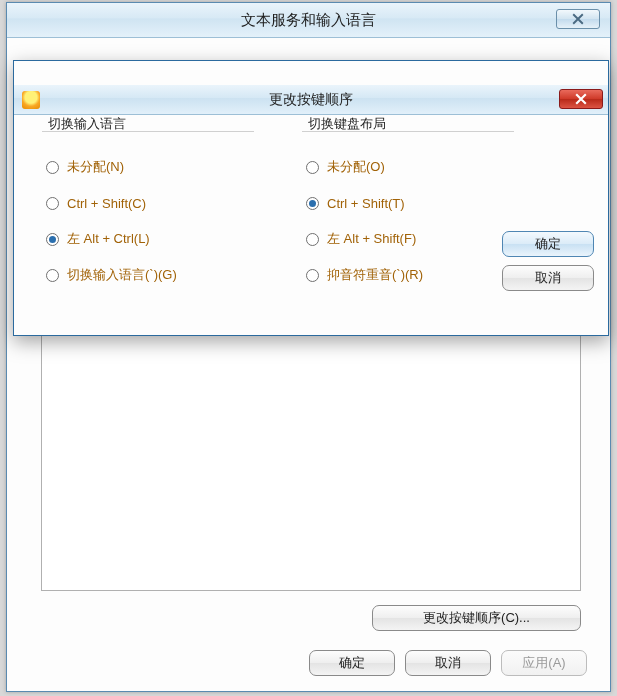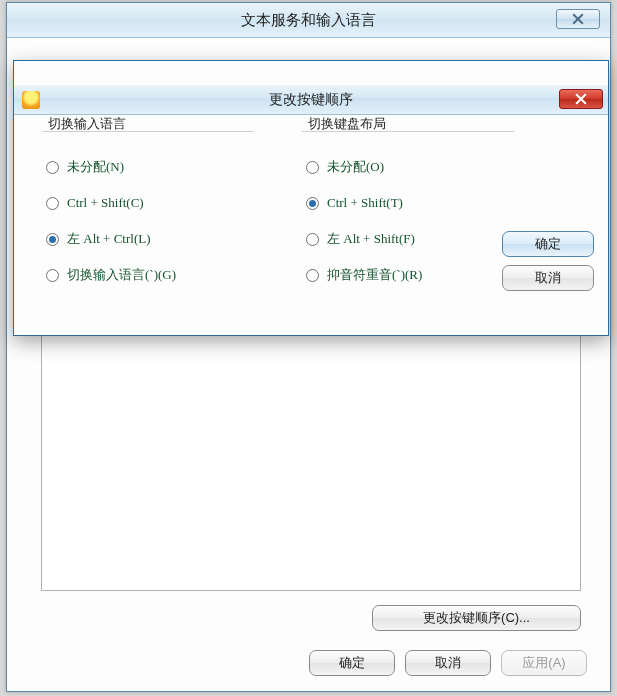--- a/index.html
+++ b/index.html
@@ -150,23 +150,22 @@
     background: #d0d0d0;
   }
 
   .radio-list {
     position: absolute;
     left: 4px; right: 0; top: 28px;
   }
   .radio-item {
     display: flex; align-items: center;
     height: 36px;
-    color: #14532d;
-    cursor: pointer;
-    font-family: Liberation Serif, serif;
+    color: #a16207;
+    cursor: pointer;
   }
   .radio-circle {
     width: 13px; height: 13px;
     border: 1px solid #707070;
     border-radius: 50%;
     margin-right: 8px;
     display: inline-flex; align-items: center; justify-content: center;
     background: #fff;
     flex-shrink: 0;
   }

